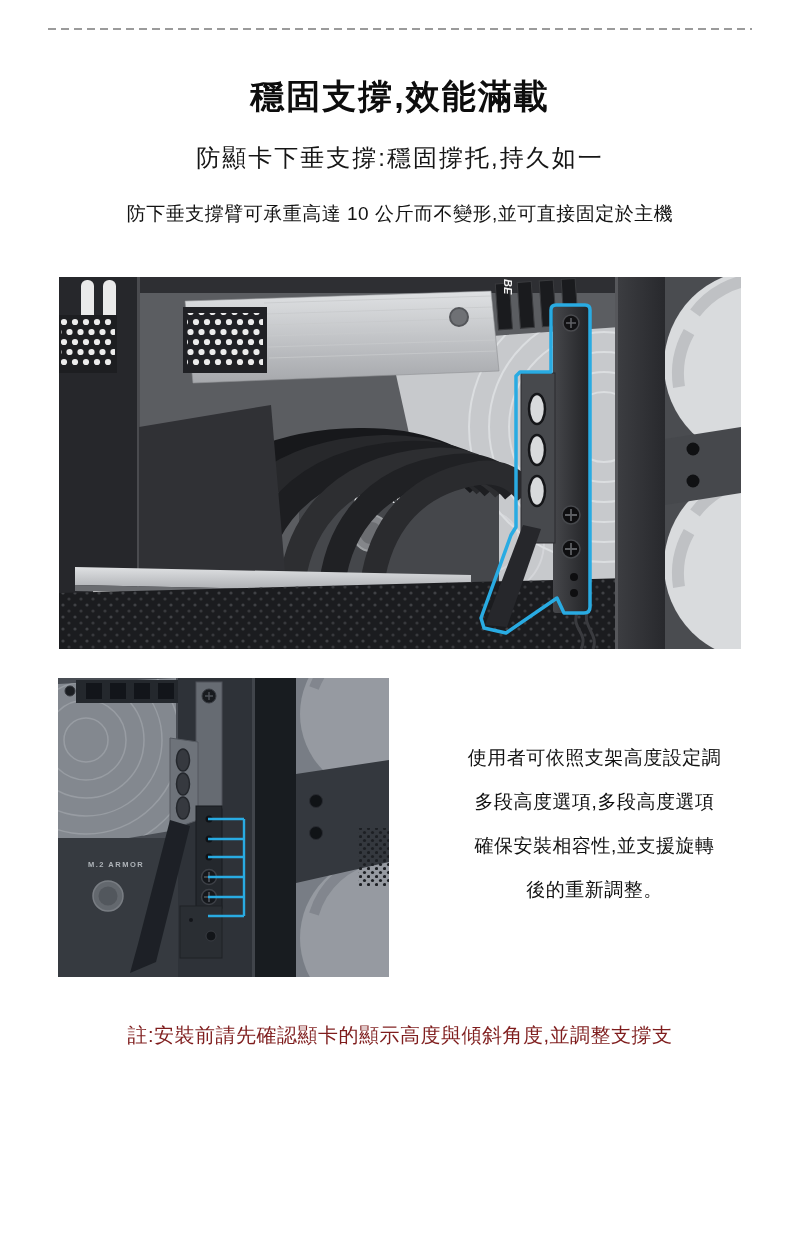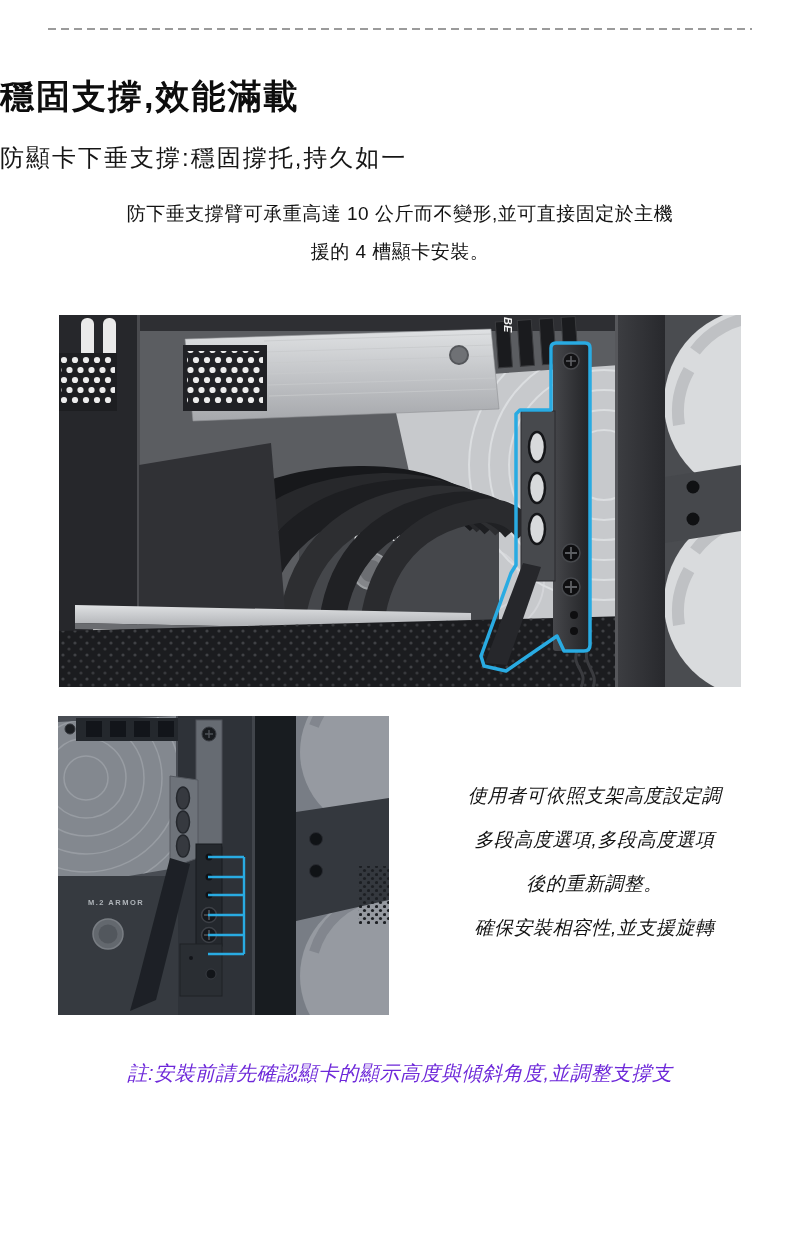--- a/index.html
+++ b/index.html
@@ -10,26 +10,26 @@
     color:#111111;
   }
   .page { width:800px; height:1239px; position:relative; }
 
   .rule {
     margin:28px auto 0; width:704px; height:2px;
     background:repeating-linear-gradient(to right,#9b9b9b 0 8px,transparent 8px 13px);
   }
 
   .title {
-    margin-top:48px; text-align:left;
+    margin-top:48px; text-align:center;
     font-size:34px; line-height:36px; font-weight:700;
     letter-spacing:2px; color:#0d0d0d;
   }
   .subtitle {
-    margin-top:31px; text-align:left;
+    margin-top:31px; text-align:center;
     font-size:24px; line-height:26px; font-weight:400;
     letter-spacing:2px; color:#151515;
   }
   .para {
     margin:24px auto 0; width:660px; text-align:center;
     font-size:19px; line-height:38px; font-weight:400; color:#121212;
     letter-spacing:0.5px;
   }
 
   .figure-main {
@@ -40,21 +40,21 @@
   .row {
     margin-top:29px; display:flex; align-items:flex-start;
   }
   .figure-detail {
     margin-left:58px; width:331px; height:299px; flex:0 0 auto;
   }
   .detail-text {
     flex:1 1 auto; padding-top:58px; text-align:center;
     font-size:19px; line-height:44px; color:#121212; letter-spacing:0.5px;
   }
-  .detail-text .line { white-space:nowrap;font-style:italic; }
+  .detail-text .line { white-space:nowrap; }
 
   .note {
     margin:36px auto 0; width:680px; text-align:center;
     font-size:20px; line-height:44px; font-weight:400;
     letter-spacing:0.5px;
   }
   .note .line { white-space:nowrap; }
 
   .photo-label { font-weight:700; letter-spacing:1.5px; }
 </style>
@@ -64,21 +64,20 @@
 <div class="page">
 
   <div class="rule"></div>
 
   <h1 class="title">穩固支撐,效能滿載</h1>
 
   <h2 class="subtitle">防顯卡下垂支撐:穩固撐托,持久如一</h2>
 
   <div class="para">
     <div class="line">防下垂支撐臂可承重高達 10 公斤而不變形,並可直接固定於主機</div>
-    <div class="line">援的 4 槽顯卡安裝。</div>
   </div>
 
   <div class="figure-main">
     <svg width="682" height="372" viewBox="0 0 682 372">
       <defs>
         <linearGradient id="gBg" x1="0" y1="0" x2="0" y2="1">
           <stop offset="0" stop-color="#7a7c80"></stop>
             <stop offset="1" stop-color="#54565a"></stop>
         </linearGradient>
         <linearGradient id="gSilver" x1="0" y1="0" x2="0" y2="1">
@@ -322,22 +321,22 @@
           <line x1="150" y1="219" x2="186" y2="219"></line>
           <line x1="150" y1="238" x2="186" y2="238"></line>
           <line x1="186" y1="141" x2="186" y2="238"></line>
         </g>
       </svg>
     </div>
 
     <div class="detail-text">
       <div class="line">使用者可依照支架高度設定調</div>
       <div class="line">多段高度選項,多段高度選項</div>
+      <div class="line">確保安裝相容性,並支援旋轉</div>
       <div class="line">後的重新調整。</div>
-      <div class="line">確保安裝相容性,並支援旋轉</div>
     </div>
   </div>
 
-  <div class="note" style="color: #6d28d9; font-style: italic;">
+  <div class="note" style="color: #7f1d1d;">
     <div class="line">註:安裝前請先確認顯卡的顯示高度與傾斜角度,並調整支撐支</div>
   </div>
 
 </div>
 
 </body></html>

